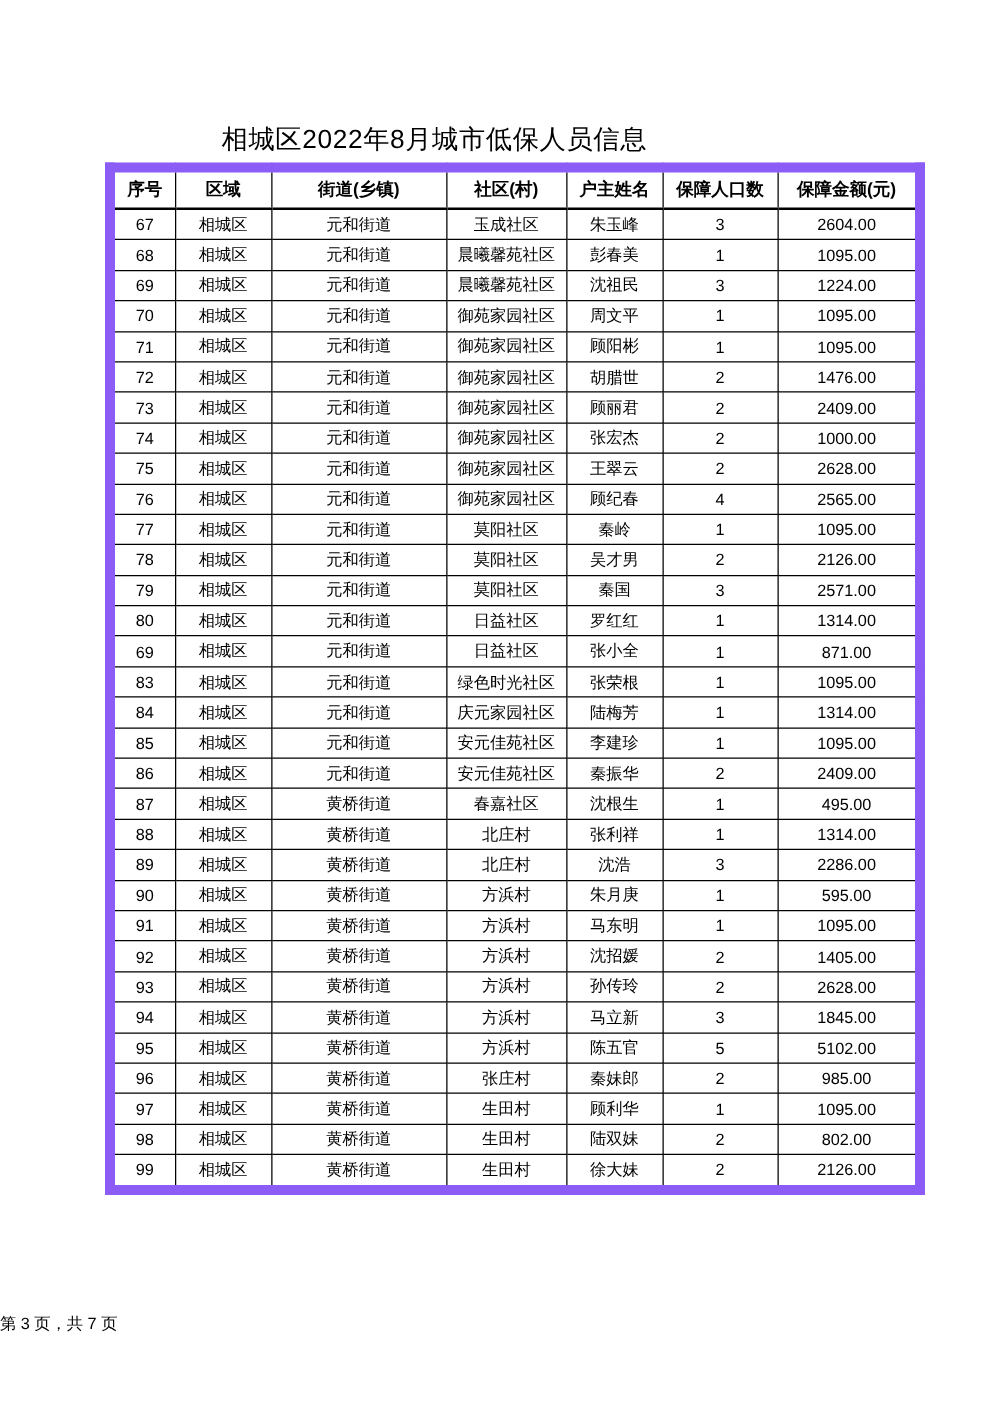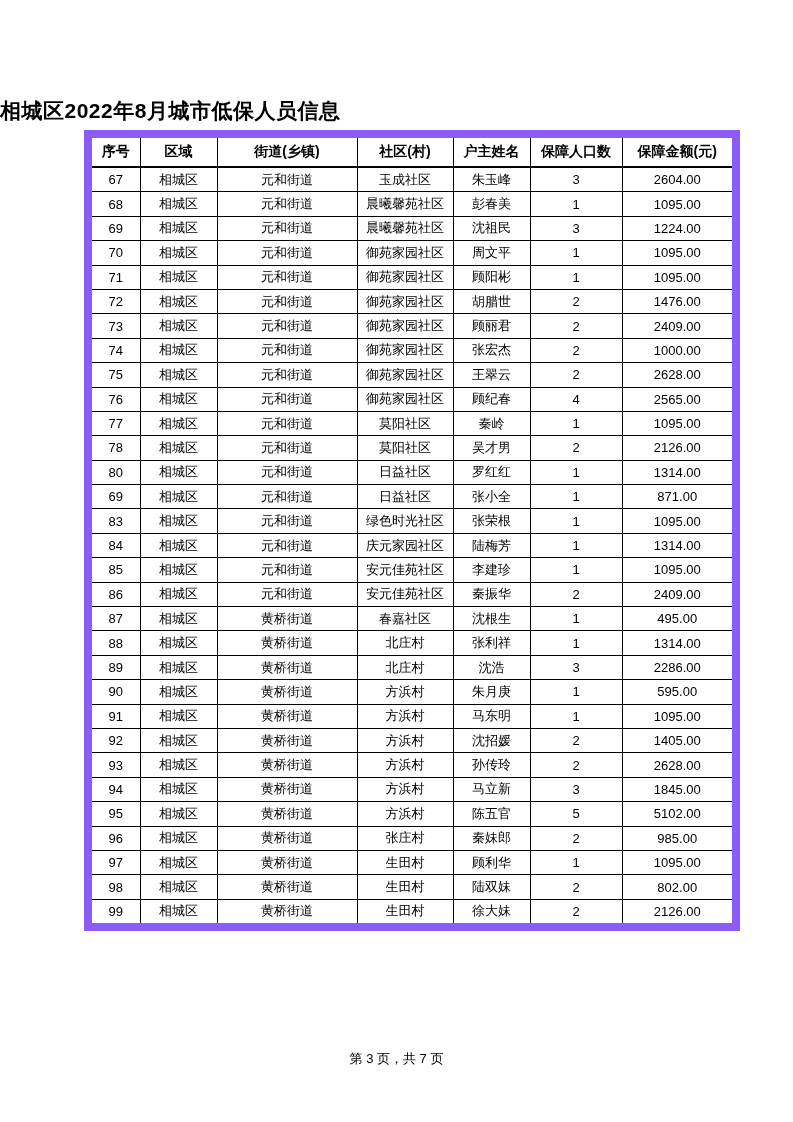--- a/index.html
+++ b/index.html
@@ -12,23 +12,23 @@
     width: 793px;
     height: 1122px;
     font-family: "Liberation Sans", sans-serif;
     color: #000000;
   }
   .doc-title {
     position: absolute;
     top: 97px;
     left: 0;
     width: 695px;
-    text-align: left;
+    text-align: center;
     font-size: 21px;
-    font-weight: bold;
+    font-weight: normal;
     letter-spacing: 0.5px;
   }
   table.lowbao-table {
     position: absolute;
     top: 130px;
     left: 84px;
     width: 648px;
     border-collapse: collapse;
     table-layout: fixed;
     border: 8px solid #8b5cf6;
@@ -51,21 +51,21 @@
   table.lowbao-table td {
     height: 23.4px;
     font-size: 13px;
     font-weight: normal;
   }
   .page-footer {
     position: absolute;
     top: 1050px;
     left: 0;
     width: 793px;
-    text-align: center;
+    text-align: left;
     font-size: 13px;
   }
 </style>
 </head>
 <body>
 
 <div class="doc-title">相城区2022年8月城市低保人员信息</div>
 
 <table class="lowbao-table">
   <colgroup>
@@ -191,20 +191,29 @@
       <tr>
         <td>78</td>
         <td>相城区</td>
         <td>元和街道</td>
         <td>莫阳社区</td>
         <td>吴才男</td>
         <td>2</td>
         <td>2126.00</td>
       </tr>
       <tr>
+        <td>79</td>
+        <td>相城区</td>
+        <td>元和街道</td>
+        <td>莫阳社区</td>
+        <td>秦国</td>
+        <td>3</td>
+        <td>2571.00</td>
+      </tr>
+      <tr>
         <td>80</td>
         <td>相城区</td>
         <td>元和街道</td>
         <td>日益社区</td>
         <td>罗红红</td>
         <td>1</td>
         <td>1314.00</td>
       </tr>
       <tr>
         <td>69</td>

